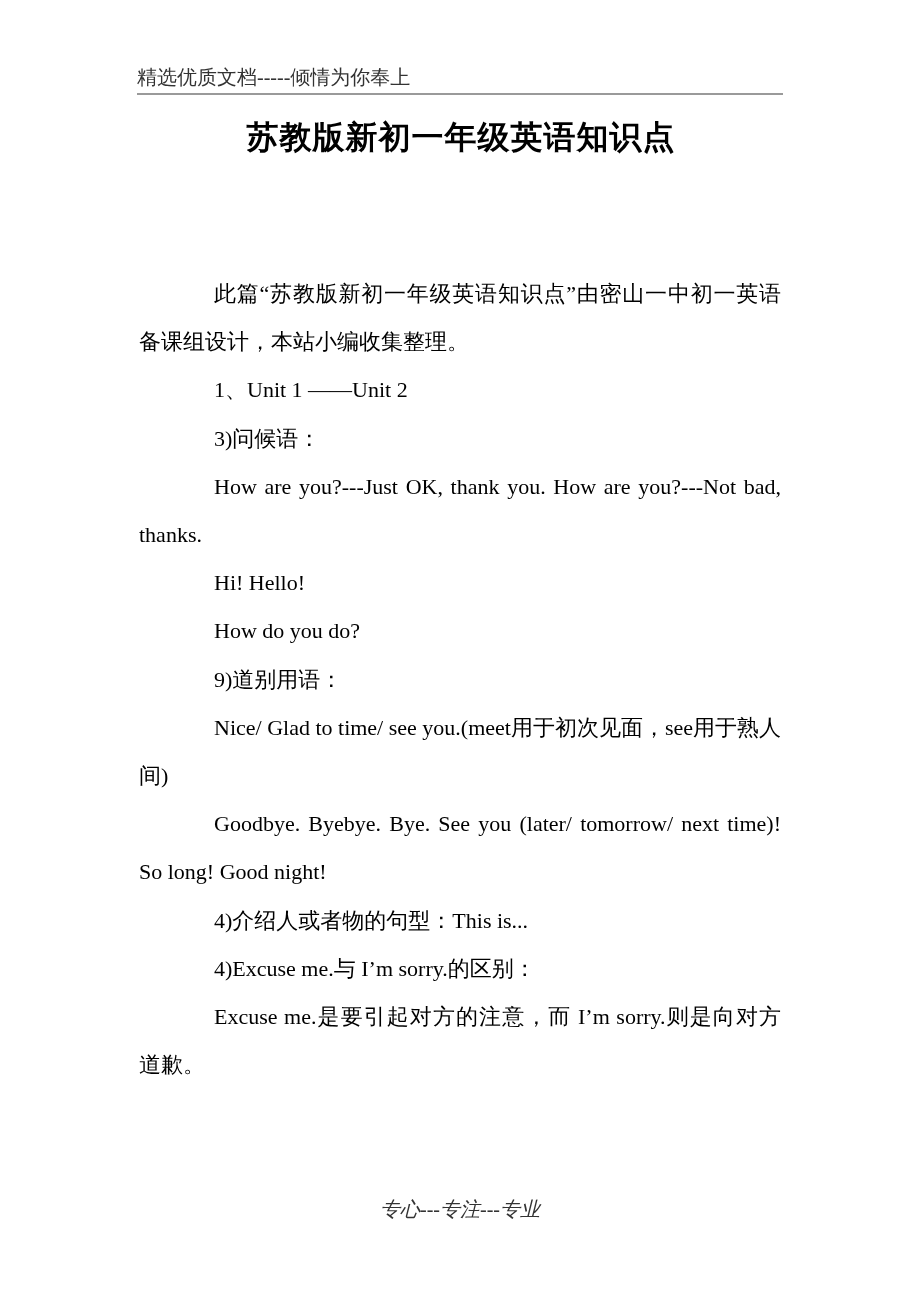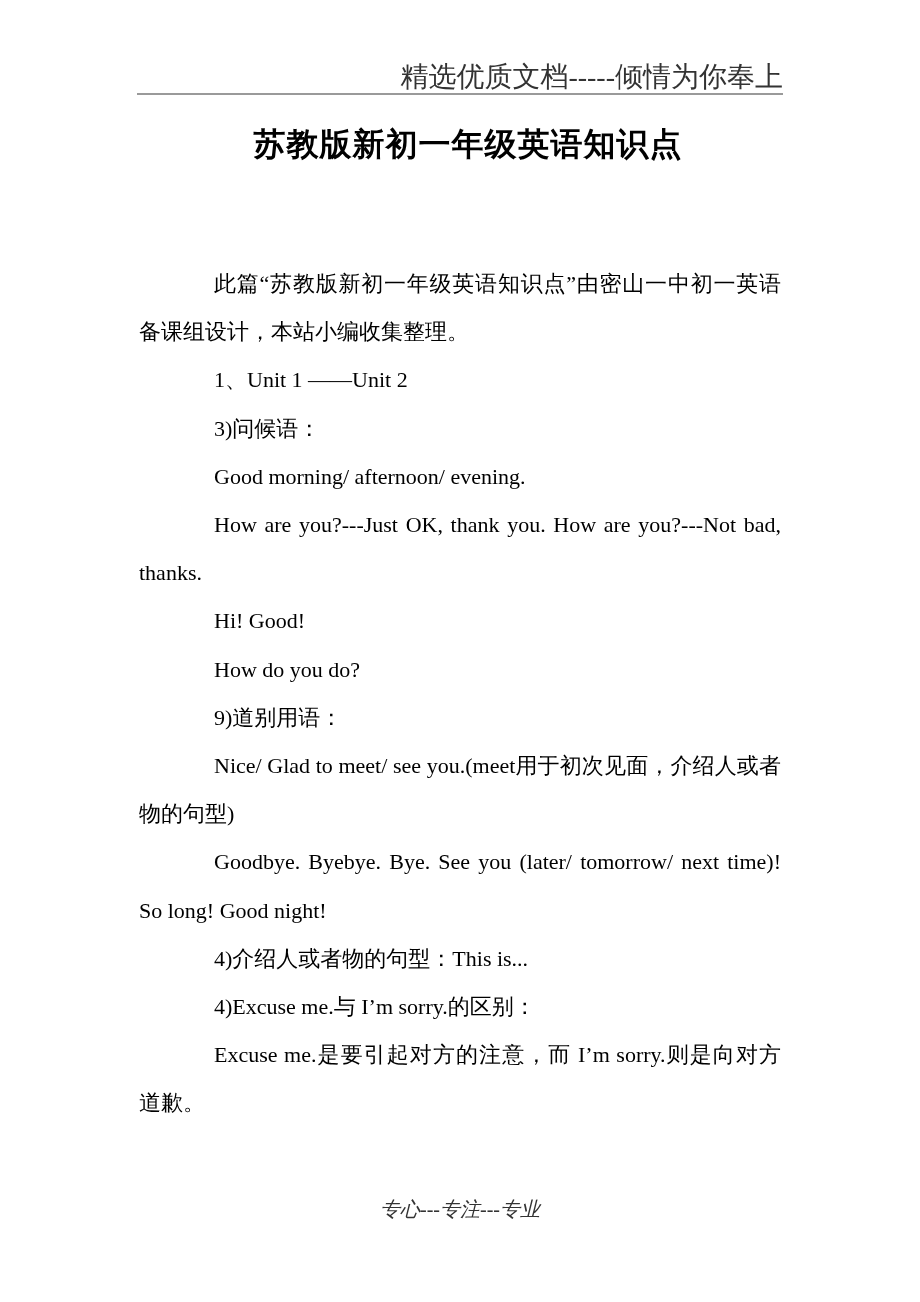--- a/index.html
+++ b/index.html
@@ -13,22 +13,22 @@
       position: relative;
       overflow: hidden;
       font-family: "Liberation Serif", "DejaVu Serif", serif;
       color: #000000;
     }
     .page-header {
       position: absolute;
       left: 137px;
       width: 646px;
       top: 62px;
-      text-align: right;
-      font-size: 28px;
+      text-align: left;
+      font-size: 20px;
       line-height: 30px;
       color: #333333;
       letter-spacing: 0px;
     }
     .header-rule {
       position: absolute;
       left: 137px;
       width: 646px;
       top: 93px;
       height: 0;
@@ -43,21 +43,21 @@
       font-family: "DejaVu Sans", "Liberation Sans", sans-serif;
       font-weight: bold;
       font-size: 32px;
       line-height: 48px;
       letter-spacing: 1px;
     }
     .doc-body {
       position: absolute;
       left: 139px;
       width: 642px;
-      top: 260px;
+      top: 270px;
       font-family: Liberation Serif, serif;
     }
     .para {
       margin: 0;
       font-size: 22px;
       line-height: 48.2px;
       text-indent: 75px;
       text-align: justify;
       text-align-last: left;
     }
@@ -72,31 +72,30 @@
       color: #333333;
       font-style: italic;
     }
   </style>
 </head>
 <body>
 
 <div class="page-header">精选优质文档-----倾情为你奉上</div>
 <div class="header-rule"></div>
 
-<h1 class="doc-title" style="margin:8px;">苏教版新初一年级英语知识点</h1>
+<h1 class="doc-title" style="margin:1px;">苏教版新初一年级英语知识点</h1>
 
 <div class="doc-body">
   <p class="para">此篇“苏教版新初一年级英语知识点”由密山一中初一英语备课组设计，本站小编收集整理。</p>
   <p class="para">1、Unit 1 ——Unit 2</p>
   <p class="para">3)问候语：</p>
-  <p class="para">Good morning/ afternoon/ evening.</p>
   <p class="para">How are you?---Just OK, thank you. How are you?---Not bad, thanks.</p>
-  <p class="para">Hi! Good!</p>
+  <p class="para">Hi! Hello!</p>
   <p class="para">How do you do?</p>
   <p class="para">9)道别用语：</p>
-  <p class="para">Nice/ Glad to meet/ see you.(meet用于初次见面，介绍人或者物的句型)</p>
+  <p class="para">Nice/ Glad to time/ see you.(meet用于初次见面，see用于熟人间)</p>
   <p class="para">Goodbye. Byebye. Bye. See you (later/ tomorrow/ next time)! So long! Good night!</p>
   <p class="para">4)介绍人或者物的句型：This is...</p>
   <p class="para">4)Excuse me.与 I’m sorry.的区别：</p>
   <p class="para">Excuse me.是要引起对方的注意，而 I’m sorry.则是向对方道歉。</p>
 </div>
 
 <div class="page-footer">专心---专注---专业</div>
 
 </body></html>

